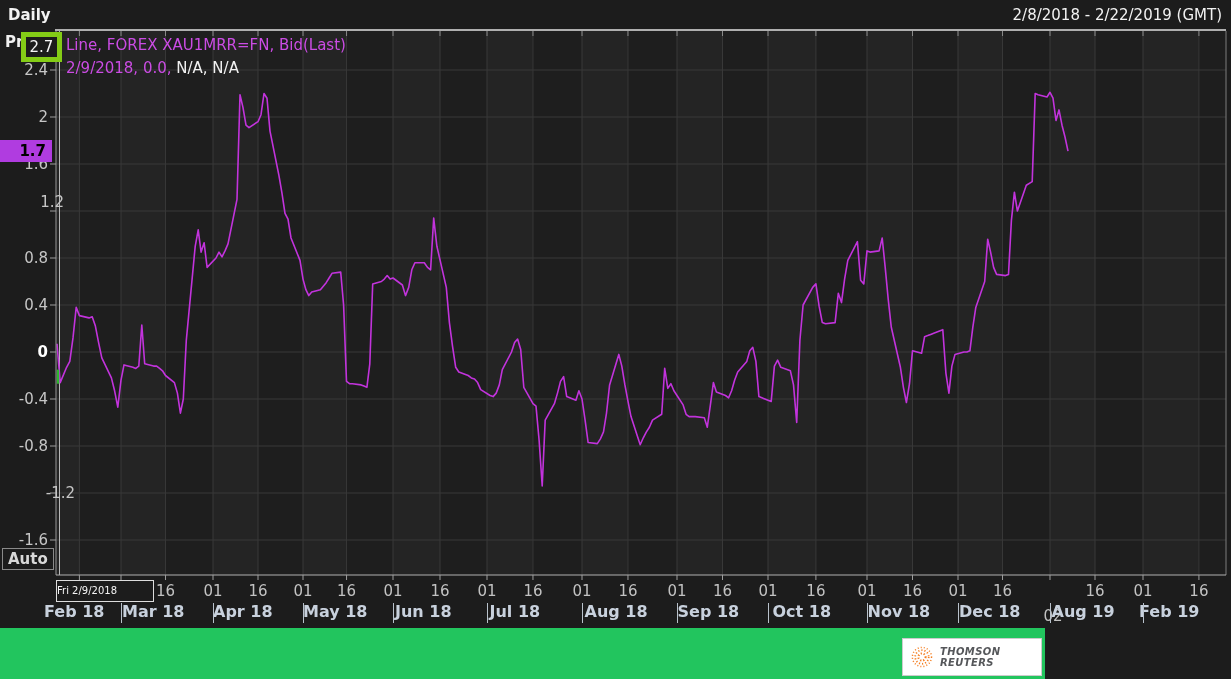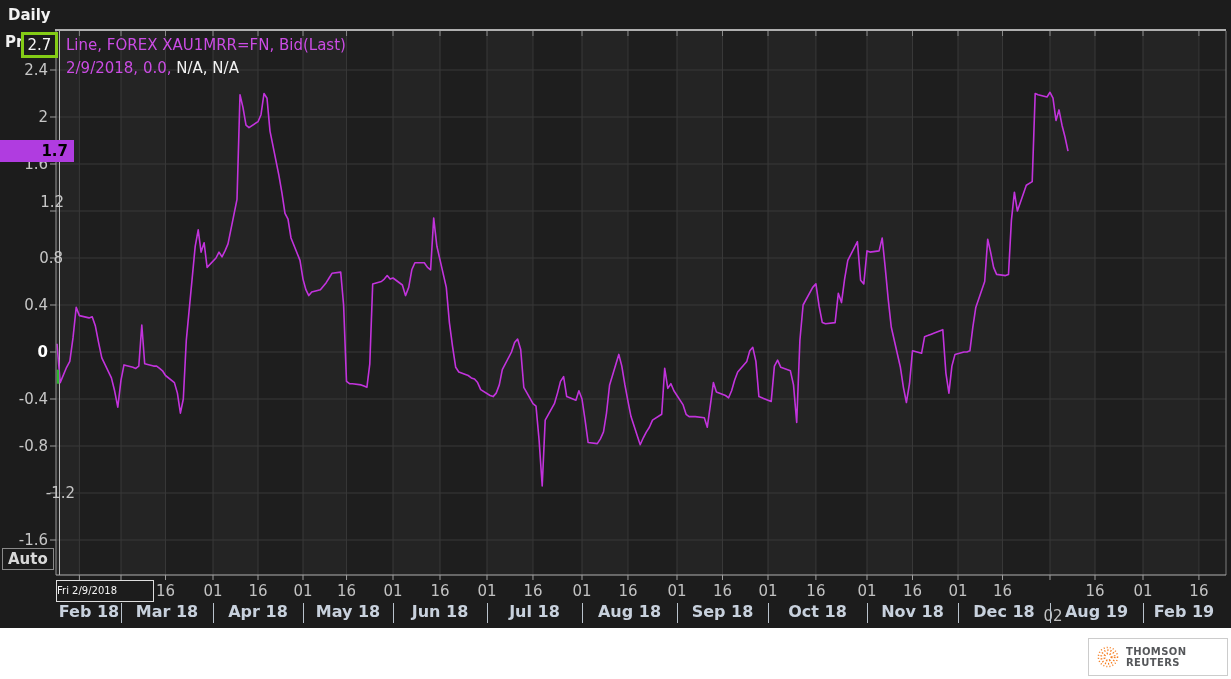--- a/index.html
+++ b/index.html
@@ -4,47 +4,48 @@
 <style>
   html,body{margin:0;padding:0;background:#1c1c1c;}
   #app{position:relative;width:1231px;height:679px;background:#1c1c1c;overflow:hidden;
        font-family:"DejaVu Sans","Liberation Sans",sans-serif;}
   .abs{position:absolute;}
   #topbar-title{left:8px;top:6px;font-size:15px;font-weight:bold;color:#f2f2f2;}
   #topbar-range{right:9px;top:6px;font-size:15px;color:#f2f2f2;}
   #chart-svg{left:0;top:0;}
   .ylab{left:0;width:48px;text-align:right;font-size:15px;color:#c6c6c6;height:20px;line-height:20px;}
   .ylab.strong{color:#ffffff;font-weight:bold;}
-  #cursor-price-box{left:21px;top:32px;width:31px;height:20px;border:3px solid #84cc16;
+  #cursor-price-box{left:21px;top:32px;width:31px;height:20px;border:5px solid #84cc16;
       background:#1c1c1c;color:#f5f5f5;font-size:15px;text-align:center;line-height:20px;z-index:5;}
   #price-axis-title{left:5px;top:33px;font-size:15px;font-weight:bold;color:#f0f0f0;z-index:4;}
-  #last-price-tag{left:0;width:74px;height:22px;color:#000;font-size:15px;font-weight:bold;
+  #last-price-tag{left:0;width:52px;height:22px;color:#000;font-size:15px;font-weight:bold;
       text-align:right;line-height:22px;padding-right:6px;box-sizing:border-box;z-index:3;}
   #auto-btn{left:2px;top:548px;padding:0 5px;border:1px solid #8a8a8a;color:#d8d8d8;
       font-size:15px;font-weight:bold;line-height:20px;z-index:4;}
   #legend{left:66px;top:34px;z-index:4;font-size:15px;line-height:23px;}
   .leg-magenta{color:#cb4ce4;}
   .leg-white{color:#f0f0f0;}
   #cursor-date-box{left:56px;top:580px;width:96px;height:20px;border:1px solid #dddddd;
       color:#f5f5f5;font-size:10px;text-align:left;line-height:20px;z-index:4;}
   .xtick{top:581px;width:34px;text-align:center;font-size:15px;color:#c2c2c2;height:20px;line-height:20px;}
-  .xmonth{top:602px;width:90px;text-align:center;font-size:16px;font-weight:bold;color:#c8d1dd;height:20px;line-height:20px;}
+  .xmonth{top:602px;width:90px;text-align:left;font-size:16px;font-weight:bold;color:#c8d1dd;height:20px;line-height:20px;}
   .xsep{top:603px;width:1px;height:20px;background:#b9c2cc;}
-  #footer{left:0;top:628px;width:1231px;height:51px;background:#ffffff;}
+  #footer{left:0;top:628px;width:1045px;height:51px;background:#22c55e;font-style:italic;}
   #logo-box{position:absolute;right:3px;top:10px;width:140px;height:38px;background:#ffffff;
       border:1px solid #cccccc;box-sizing:border-box;display:flex;align-items:center;}
   #logo-text{font-size:10px;font-weight:bold;letter-spacing:0.4px;color:#55575a;margin-left:6px;}
   #logo-mark{margin-left:7px;width:28px;height:28px;}
 </style>
 </head>
 <body>
 
 <div id="app">
 
   <div class="abs" id="topbar-title">Daily</div>
+  <div class="abs" id="topbar-range">2/8/2018 - 2/22/2019 (GMT)</div>
 
   <svg class="abs" id="chart-svg" width="1231" height="679">
       <g>
         <rect x="56" y="31" width="1170" height="544" fill="#1e1e1e"></rect>
         <rect x="57" y="31" width="22.400000000000006" height="544" fill="#242424"></rect>
         <rect x="79.4" y="31" width="41.599999999999994" height="544" fill="#1e1e1e"></rect>
         <rect x="121" y="31" width="44.51612903225805" height="544" fill="#242424"></rect>
         <rect x="165.51612903225805" y="31" width="47.48387096774195" height="544" fill="#1e1e1e"></rect>
         <rect x="213" y="31" width="45" height="544" fill="#242424"></rect>
         <rect x="258" y="31" width="45" height="544" fill="#1e1e1e"></rect>
@@ -185,21 +186,21 @@
   <div class="abs" id="legend">
     <div class="leg-magenta">Line, FOREX XAU1MRR=FN, Bid(Last)</div>
     <div><span class="leg-magenta">2/9/2018, 0.0,</span><span class="leg-white"> N/A, N/A</span></div>
   </div>
 
   <div class="abs" id="yaxis-labels">
       <div class="abs ylab" style="top: 60px;">2.4</div>
       <div class="abs ylab" style="top: 107px;">2</div>
       <div class="abs ylab" style="top: 154px;">1.6</div>
       <div class="abs ylab" style="top: 192px; padding-left: 16px;">1.2</div>
-      <div class="abs ylab" style="top: 248px; padding-left: 15px;">0.8</div>
+      <div class="abs ylab" style="top: 248px;">0.8</div>
       <div class="abs ylab" style="top: 295px;">0.4</div>
       <div class="abs ylab strong" style="top: 342px;">0</div>
       <div class="abs ylab" style="top: 389px;">-0.4</div>
       <div class="abs ylab" style="top: 436px;">-0.8</div>
       <div class="abs ylab" style="top: 483px; padding-left: 27px;">-1.2</div>
       <div class="abs ylab" style="top: 530px;">-1.6</div>
     </div>
 
   <div class="abs" id="last-price-tag" style="top: 140.075px; background: rgb(176, 60, 224);">1.7</div>
 

